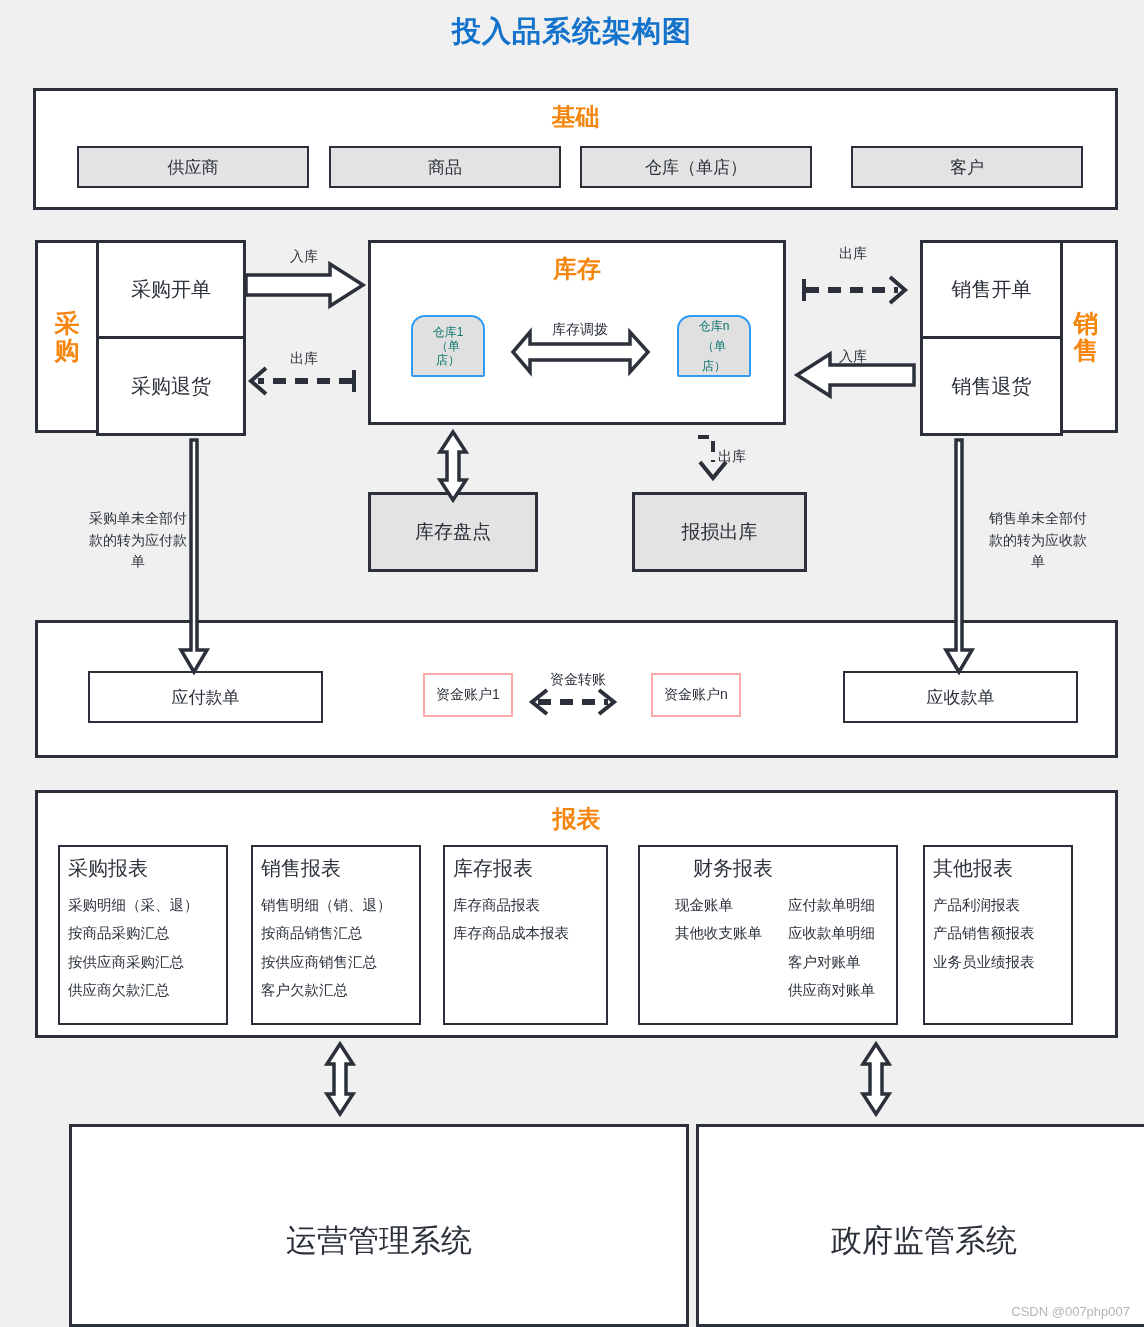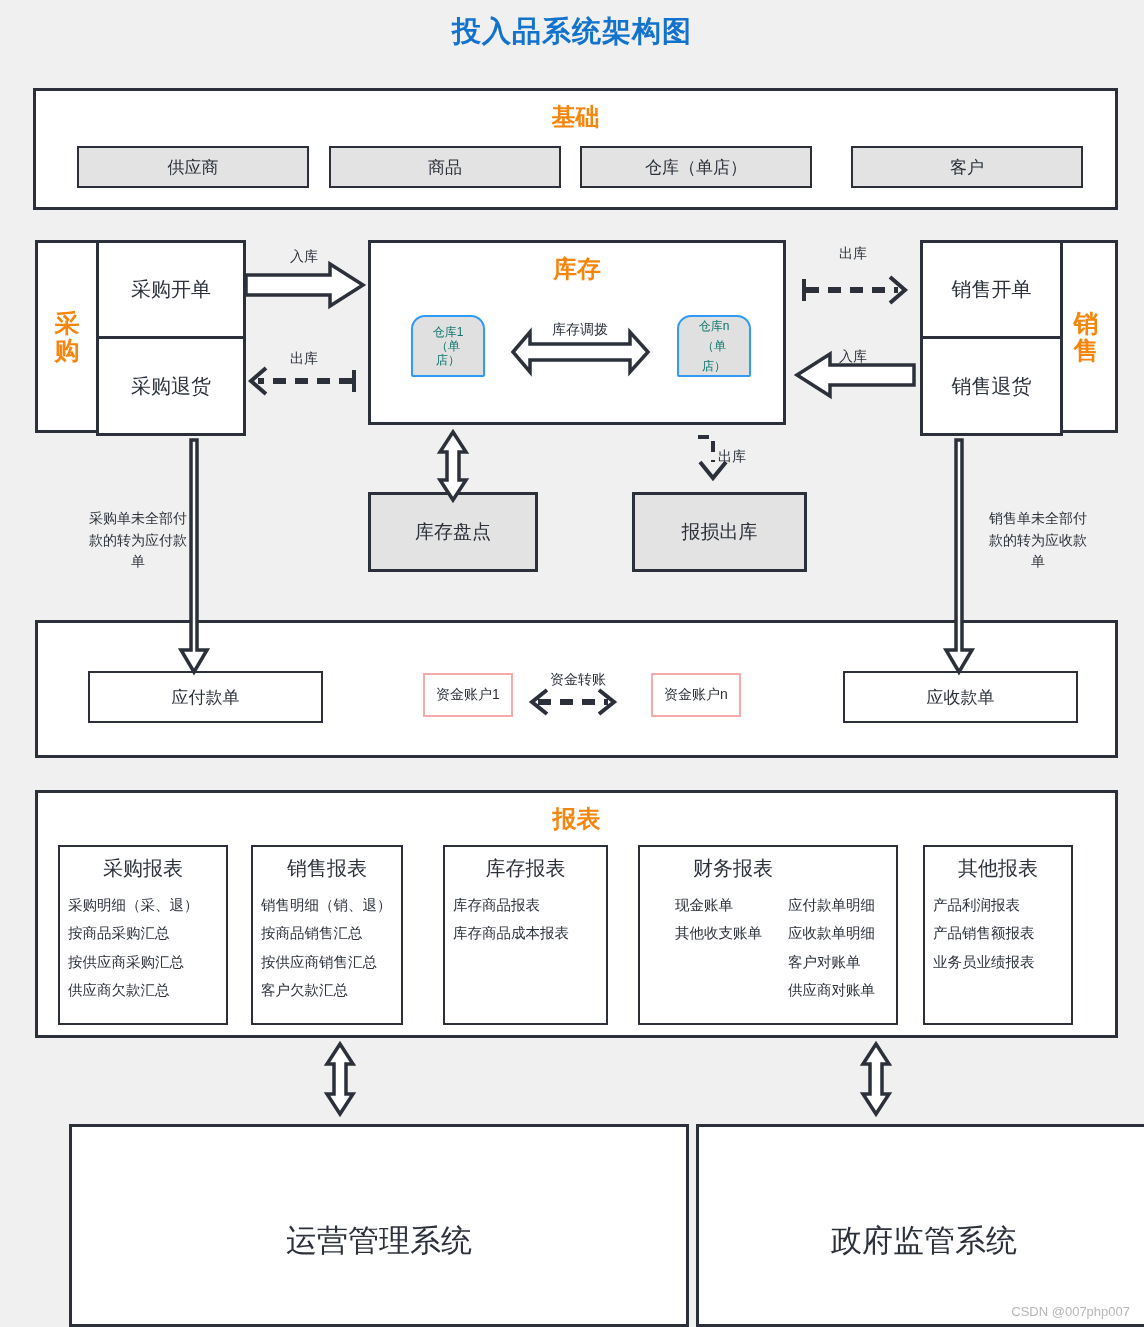--- a/index.html
+++ b/index.html
@@ -102,21 +102,21 @@
   }
 
   
   #reports { left: 35px; top: 790px; width: 1083px; height: 248px; }
   .rep-col {
     position: absolute; top: 52px;
     background: #fff; border: 2.5px solid #2b303a;
     padding: 10px 8px 8px 8px;
   }
   .rep-head {
-    text-align: center; font-size: 20px; color: #2b303a;
+    font-size: 20px; color: #2b303a;
     margin-bottom: 12px; line-height: 1.1;
   }
   .rep-item { font-size: 14.5px; color: #2b303a; line-height: 1.95; white-space: nowrap; }
   .rep-cols2 { display: flex; gap: 16px; }
 
   
   .sys-panel {
     position: absolute; top: 1124px; height: 203px;
     background: #fff; border: 3px solid #2b303a;
     display: flex; align-items: center; justify-content: center; margin-left: 34px;
@@ -223,21 +223,21 @@
     <div class="panel-title">报表</div>
 
     <div class="rep-col" style="left:20px; width:170px; height:180px;">
       <div class="rep-head">采购报表</div>
       <div class="rep-item">采购明细（采、退）</div>
       <div class="rep-item">按商品采购汇总</div>
       <div class="rep-item">按供应商采购汇总</div>
       <div class="rep-item">供应商欠款汇总</div>
     </div>
 
-    <div class="rep-col" style="left:213px; width:152px; height:180px;">
+    <div class="rep-col" style="left:213px; width:170px; height:180px;">
       <div class="rep-head">销售报表</div>
       <div class="rep-item">销售明细（销、退）</div>
       <div class="rep-item">按商品销售汇总</div>
       <div class="rep-item">按供应商销售汇总</div>
       <div class="rep-item">客户欠款汇总</div>
     </div>
 
     <div class="rep-col" style="left:405px; width:165px; height:180px;">
       <div class="rep-head">库存报表</div>
       <div class="rep-item">库存商品报表</div>

